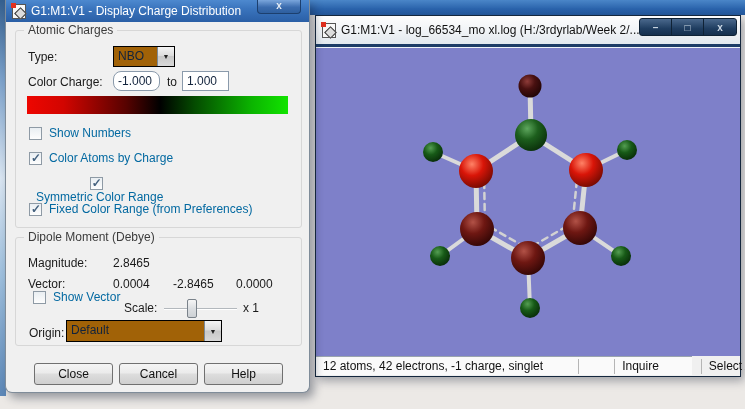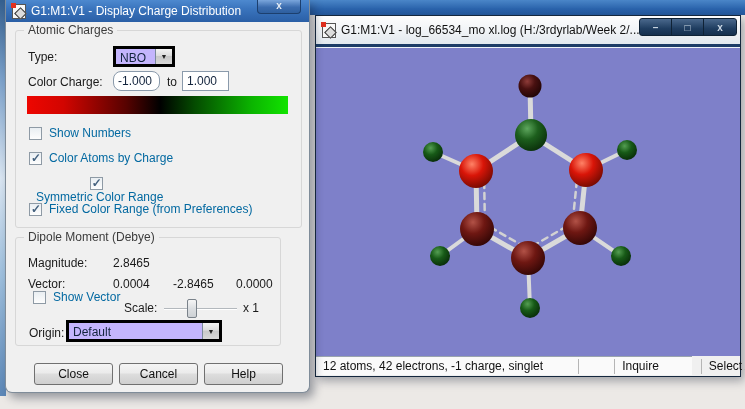--- a/index.html
+++ b/index.html
@@ -9,21 +9,21 @@
   
   .bg-top-strip { position:absolute; left:0; top:0; width:745px; height:15px;
     background:linear-gradient(180deg,#4a86c8,#2a63ab 60%,#255a9e); }
   .bg-left-strip { position:absolute; left:0; top:0; width:6px; height:396px;
     background:linear-gradient(180deg,#35608f 0%,#7da3cc 20%,#dbe7f3 45%,#9ec0de 70%,#5d88b8 100%); }
 
   
   .txt { font-size:12px; color:#1a1a1a; white-space:nowrap; }
   .field { background:#fff; border:1px solid #8a9aab; font-size:12px; color:#12233c;
     display:flex; align-items:center; padding-left:4px; }
-  .combo { position:absolute; background:#c4b5fd; border:3px solid #000000; display:flex; }
+  .combo { position:absolute; background:#a16207; border:1px solid #000000; display:flex; }
   .combo .val { flex:1; font-size:12px; color:#12233c; padding:2px 0 0 4px; }
   .combo .btn { width:17px; border-left:1px solid #7a8a9a;
     background:linear-gradient(180deg,#f4f4f4,#dcdcdc 45%,#c8c8c8 50%,#d8d8d8);
     display:flex; align-items:center; justify-content:center; font-size:7px; color:#222; }
   .checkrow { position:absolute; display:flex; align-items:center; }
   .checkbox { width:13px; height:13px; border:1px solid #8e9aa5;
     background:linear-gradient(180deg,#e9eef2,#fdfdfd); position:relative; }
   .checkbox.checked::after { content:"\2713"; position:absolute; left:1px; top:-2px;
     font-size:12px; font-weight:bold; color:#44617e; }
   .checklabel { margin-left:7px; font-size:12px; color:#0369a1; white-space:nowrap; }
@@ -209,21 +209,21 @@
   </div>
   <div class="checkrow" style="left:23px; top:177px;flex-direction:column;">
     <div class="checkbox checked"></div>
     <div class="checklabel">Symmetric Color Range</div>
   </div>
   <div class="checkrow" style="left:23px; top:202px;">
     <div class="checkbox checked"></div>
     <div class="checklabel">Fixed Color Range (from Preferences)</div>
   </div>
 
-  <div class="groupbox" style="left:9px; top:237px; width:266px; height:109px;">
+  <div class="groupbox" style="left:9px; top:237px; width:287px; height:109px;">
     <div class="grouplabel">Dipole Moment (Debye)</div>
   </div>
   <div class="txt" style="position:absolute; left:22px; top:256px;">Magnitude:</div>
   <div class="txt" style="position:absolute; left:107px; top:256px;">2.8465</div>
   <div class="txt" style="position:absolute; left:22px; top:277px;">Vector:</div>
   <div class="txt" style="position:absolute; left:107px; top:277px;">0.0004</div>
   <div class="txt" style="position:absolute; left:167px; top:277px;">-2.8465</div>
   <div class="txt" style="position:absolute; left:230px; top:277px;">0.0000</div>
 
   <div class="checkrow" style="left:27px; top:290px;">

